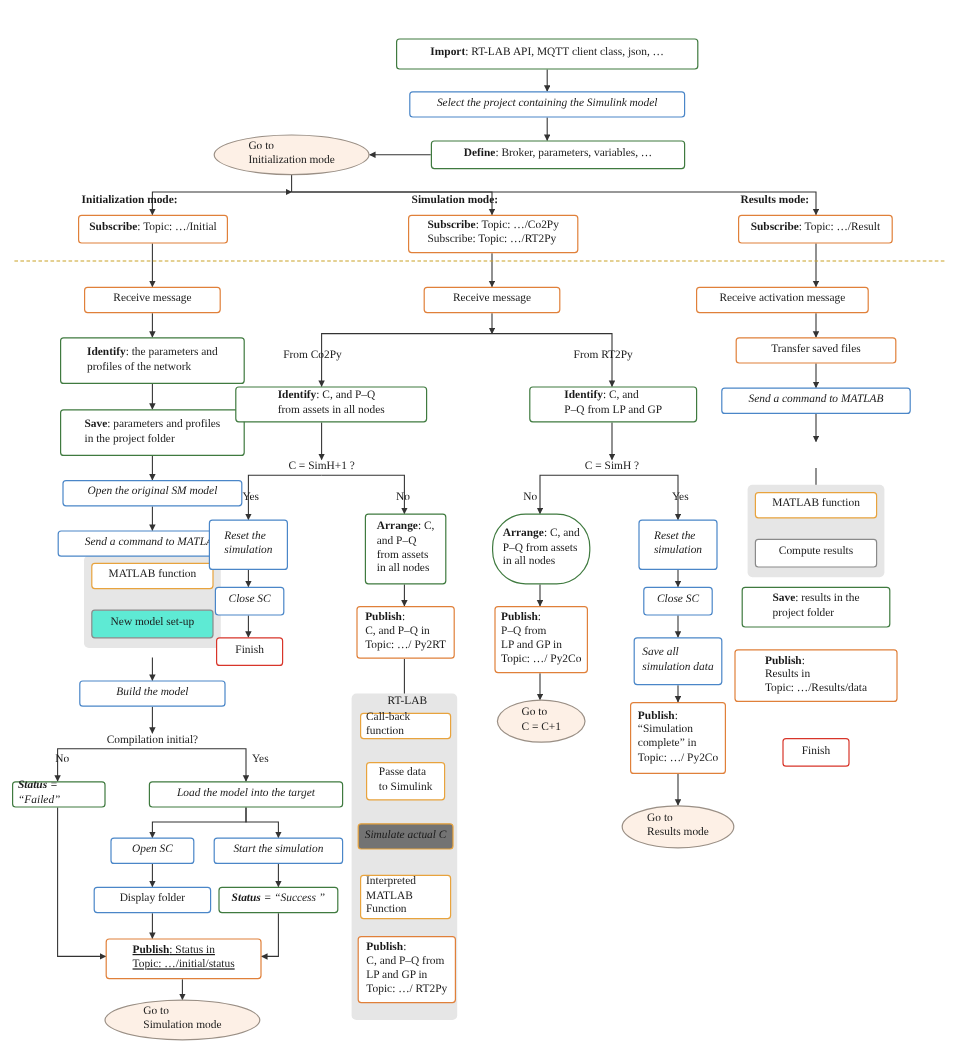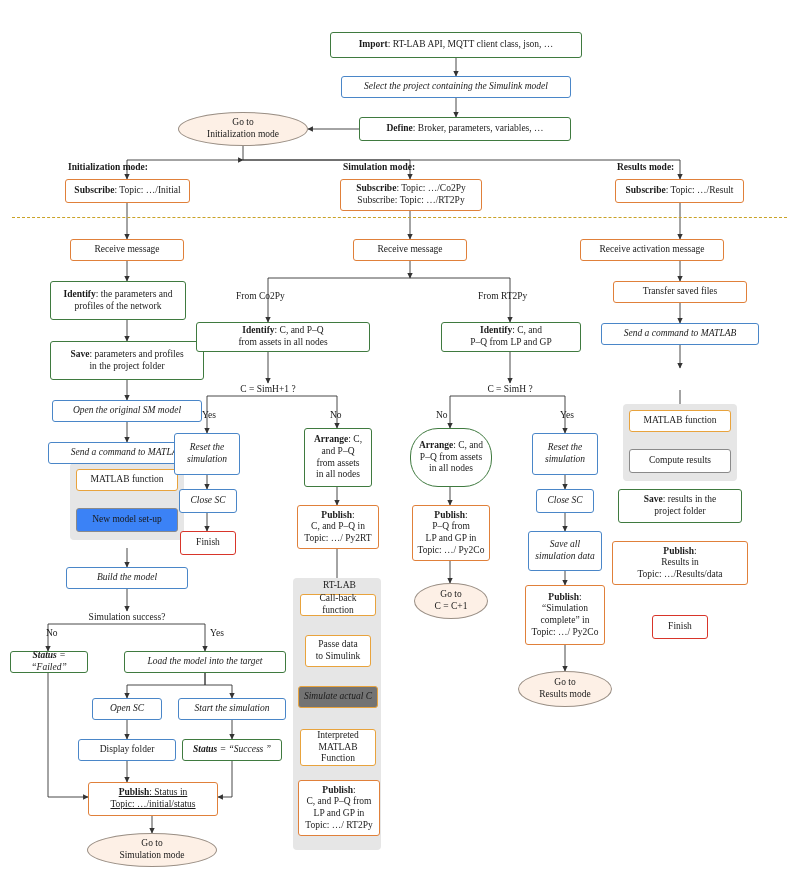--- a/index.html
+++ b/index.html
@@ -13,21 +13,21 @@
     overflow:hidden;
   }
   #canvas{position:absolute;left:0;top:0;width:799px;height:879px;}
   svg#lines{position:absolute;left:0;top:0;width:799px;height:879px;pointer-events:none;}
   .node{
     position:absolute;
     box-sizing:border-box;
     display:flex;
     align-items:center;
     justify-content:center;
-    text-align:center;
+    text-align:left;
     line-height:1.22;
     padding:2px 4px;
     background:#ffffff;
     border:1px solid #555;
     border-radius:3px;
     white-space:pre-line;
   }
   .green{border-color:#3f7a3f;}
   .blue{border-color:#4a86c8;}
   .orange{border-color:#e0803a;}
@@ -165,49 +165,49 @@
 
   <div class="node orange" style="left:65px;top:179px;width:125px;height:24px;"><span><b>Subscribe</b>: Topic: …/Initial</span></div>
   <div class="node orange" style="left:340px;top:179px;width:142px;height:32px;"><span><b>Subscribe</b>: Topic: …/Co2Py
 Subscribe: Topic: …/RT2Py</span></div>
   <div class="node orange" style="left:615px;top:179px;width:129px;height:24px;"><span><b>Subscribe</b>: Topic: …/Result</span></div>
 
   <div class="node orange" style="left:70px;top:239px;width:114px;height:22px;"><span>Receive message</span></div>
   <div class="node orange" style="left:353px;top:239px;width:114px;height:22px;"><span>Receive message</span></div>
   <div class="node orange" style="left:580px;top:239px;width:144px;height:22px;"><span>Receive activation message</span></div>
 
-  <div class="node green" style="left:50px;top:281px;width:136px;height:39px;"><span><b>Identify</b>: the parameters and
+  <div class="node green" style="left:50px;top:281px;width:154px;height:39px;"><span><b>Identify</b>: the parameters and
 profiles of the network</span></div>
   <div class="node blue it" style="left:52px;top:400px;width:150px;height:22px;"><span>Open the original SM model</span></div>
   <div class="node green" style="left:50px;top:341px;width:154px;height:39px;"><span><b>Save</b>: parameters and profiles
 in the project folder</span></div>
   <div class="node blue it" style="left:48px;top:442px;width:158px;height:22px;"><span>Send a command to MATLAB</span></div>
   <div class="node yellow" style="left:76px;top:469px;width:102px;height:22px;background:#fff;"><span>MATLAB function</span></div>
-  <div class="node gray" style="left:76px;top:508px;width:102px;height:24px;background:#3b82f6;"><span>New model set-up</span></div>
+  <div class="node gray" style="left:76px;top:508px;width:102px;height:24px;background:#5eead4;"><span>New model set-up</span></div>
   <div class="node blue it" style="left:66px;top:567px;width:122px;height:22px;"><span>Build the model</span></div>
-  <div class="node plain" style="left:60px;top:611px;width:134px;height:14px;"><span>Simulation success?</span></div>
+  <div class="node plain" style="left:60px;top:611px;width:134px;height:14px;"><span>Compilation initial?</span></div>
 
   <div class="label" style="left:46px;top:628px;">No</div>
   <div class="label" style="left:210px;top:628px;">Yes</div>
 
   <div class="node green it" style="left:10px;top:651px;width:78px;height:22px;"><span><b>Status</b> = “Failed”</span></div>
   <div class="node green it" style="left:124px;top:651px;width:162px;height:22px;"><span>Load the model into the target</span></div>
   <div class="node blue it" style="left:92px;top:698px;width:70px;height:22px;"><span>Open SC</span></div>
   <div class="node blue it" style="left:178px;top:698px;width:108px;height:22px;"><span>Start the simulation</span></div>
   <div class="node blue" style="left:78px;top:739px;width:98px;height:22px;"><span>Display folder</span></div>
   <div class="node green it" style="left:182px;top:739px;width:100px;height:22px;"><span><b>Status</b> = “Success ”</span></div>
   <div class="node orange" style="left:88px;top:782px;width:130px;height:34px;text-decoration:underline;"><span><b>Publish</b>: Status in
 Topic: …/initial/status</span></div>
   <div class="node ellipse" style="left:87px;top:833px;width:130px;height:34px;"><span>Go to
 Simulation mode</span></div>
 
   <div class="label" style="left:236px;top:291px;"><span>From Co2Py</span></div>
   <div class="label" style="left:478px;top:291px;"><span>From RT2Py</span></div>
 
-  <div class="node green" style="left:196px;top:322px;width:174px;height:30px;"><span><b>Identify</b>: C, and P–Q
+  <div class="node green" style="left:196px;top:322px;width:160px;height:30px;"><span><b>Identify</b>: C, and P–Q
 from assets in all nodes</span></div>
   <div class="node plain" style="left:220px;top:383px;width:96px;height:13px;"><span>C = SimH+1 ?</span></div>
   <div class="label" style="left:202px;top:410px;">Yes</div>
   <div class="label" style="left:330px;top:410px;">No</div>
 
   <div class="node blue it" style="left:174px;top:433px;width:66px;height:42px;"><span>Reset the
 simulation</span></div>
   <div class="node blue it" style="left:179px;top:489px;width:58px;height:24px;"><span>Close SC</span></div>
   <div class="node red" style="left:180px;top:531px;width:56px;height:24px;"><span>Finish</span></div>
 

